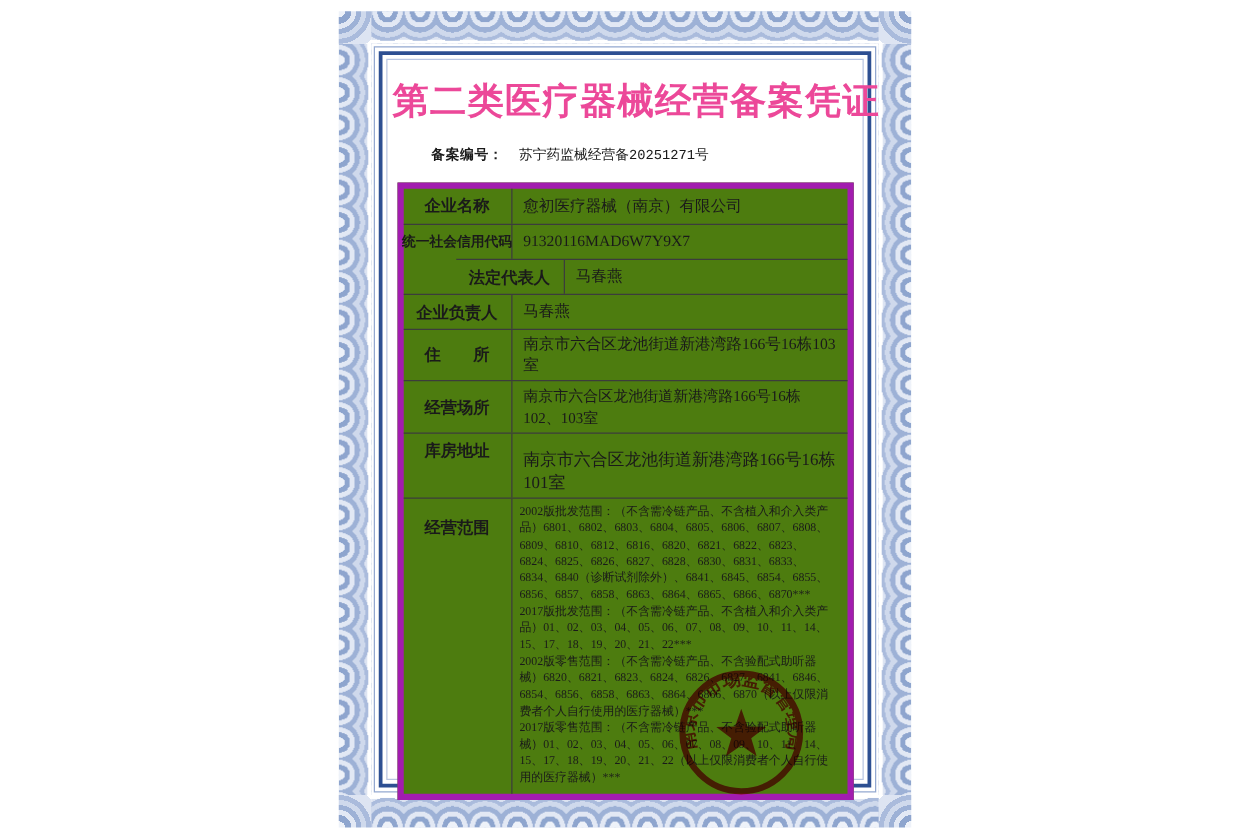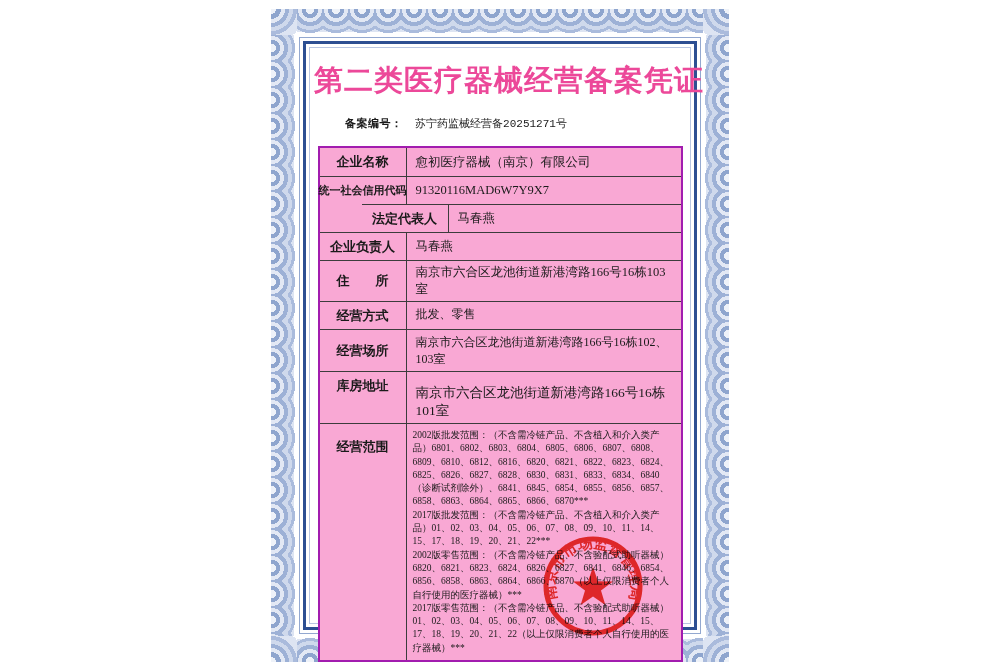--- a/index.html
+++ b/index.html
@@ -48,21 +48,21 @@
 
   .title{
     margin:11px 0 0;text-align:center;font-size:29px;font-weight:bold;
     color:#ec4899;letter-spacing:1px;white-space:nowrap;
   }
   .filing-line{margin:15px 0 0 31px;font-size:11px;font-family:Liberation Mono, monospace;}
   .filing-line .lbl{font-weight:bold;letter-spacing:.5px;}
   .filing-line .val{margin-left:6px;}
 
   
-  .info-table{margin:15px auto 0;width:365px;border:2px solid #a21caf;box-sizing:border-box;background:#f9a8d4;}
+  .info-table{margin:15px auto 0;width:365px;border:5px solid #a21caf;box-sizing:border-box;background:#4d7c0f;}
   .row{display:grid;grid-template-columns:87px 1fr;border-top:1px solid #3c3c3c;}
   .row:first-child{border-top:none;}
   .row .lbl{
     display:flex;align-items:center;justify-content:center;text-align:center;
     font-weight:bold;font-size:13px;border-right:1px solid #3c3c3c;padding:2px;box-sizing:border-box;
   }
   .row .val{display:flex;align-items:center;font-size:12.5px;padding:3px 9px;box-sizing:border-box;}
   .r1{min-height:28px;} .r2{min-height:27px;} .r3{min-height:27px;margin-left:42px;} .r4{min-height:27px;}
   .r5{min-height:31px;} .r6{min-height:27px;} .r7{min-height:29px;} .r8{min-height:35px;} .r9{min-height:156px;}
   .r2 .lbl{font-size:11px;white-space:nowrap;text-align:right;}
@@ -116,24 +116,20 @@
         <div class="val">马春燕</div>
       </div>
       <div class="row r4">
         <div class="lbl">企业负责人</div>
         <div class="val">马春燕</div>
       </div>
       <div class="row r5">
         <div class="lbl">住　　所</div>
         <div class="val">南京市六合区龙池街道新港湾路166号16栋103室</div>
       </div>
-      <div class="row r6">
-        <div class="lbl">经营方式</div>
-        <div class="val">批发、零售</div>
-      </div>
       <div class="row r7">
         <div class="lbl">经营场所</div>
         <div class="val">南京市六合区龙池街道新港湾路166号16栋102、103室</div>
       </div>
       <div class="row r8">
         <div class="lbl">库房地址</div>
         <div class="val">南京市六合区龙池街道新港湾路166号16栋101室</div>
       </div>
       <div class="row r9">
         <div class="lbl">经营范围</div>

